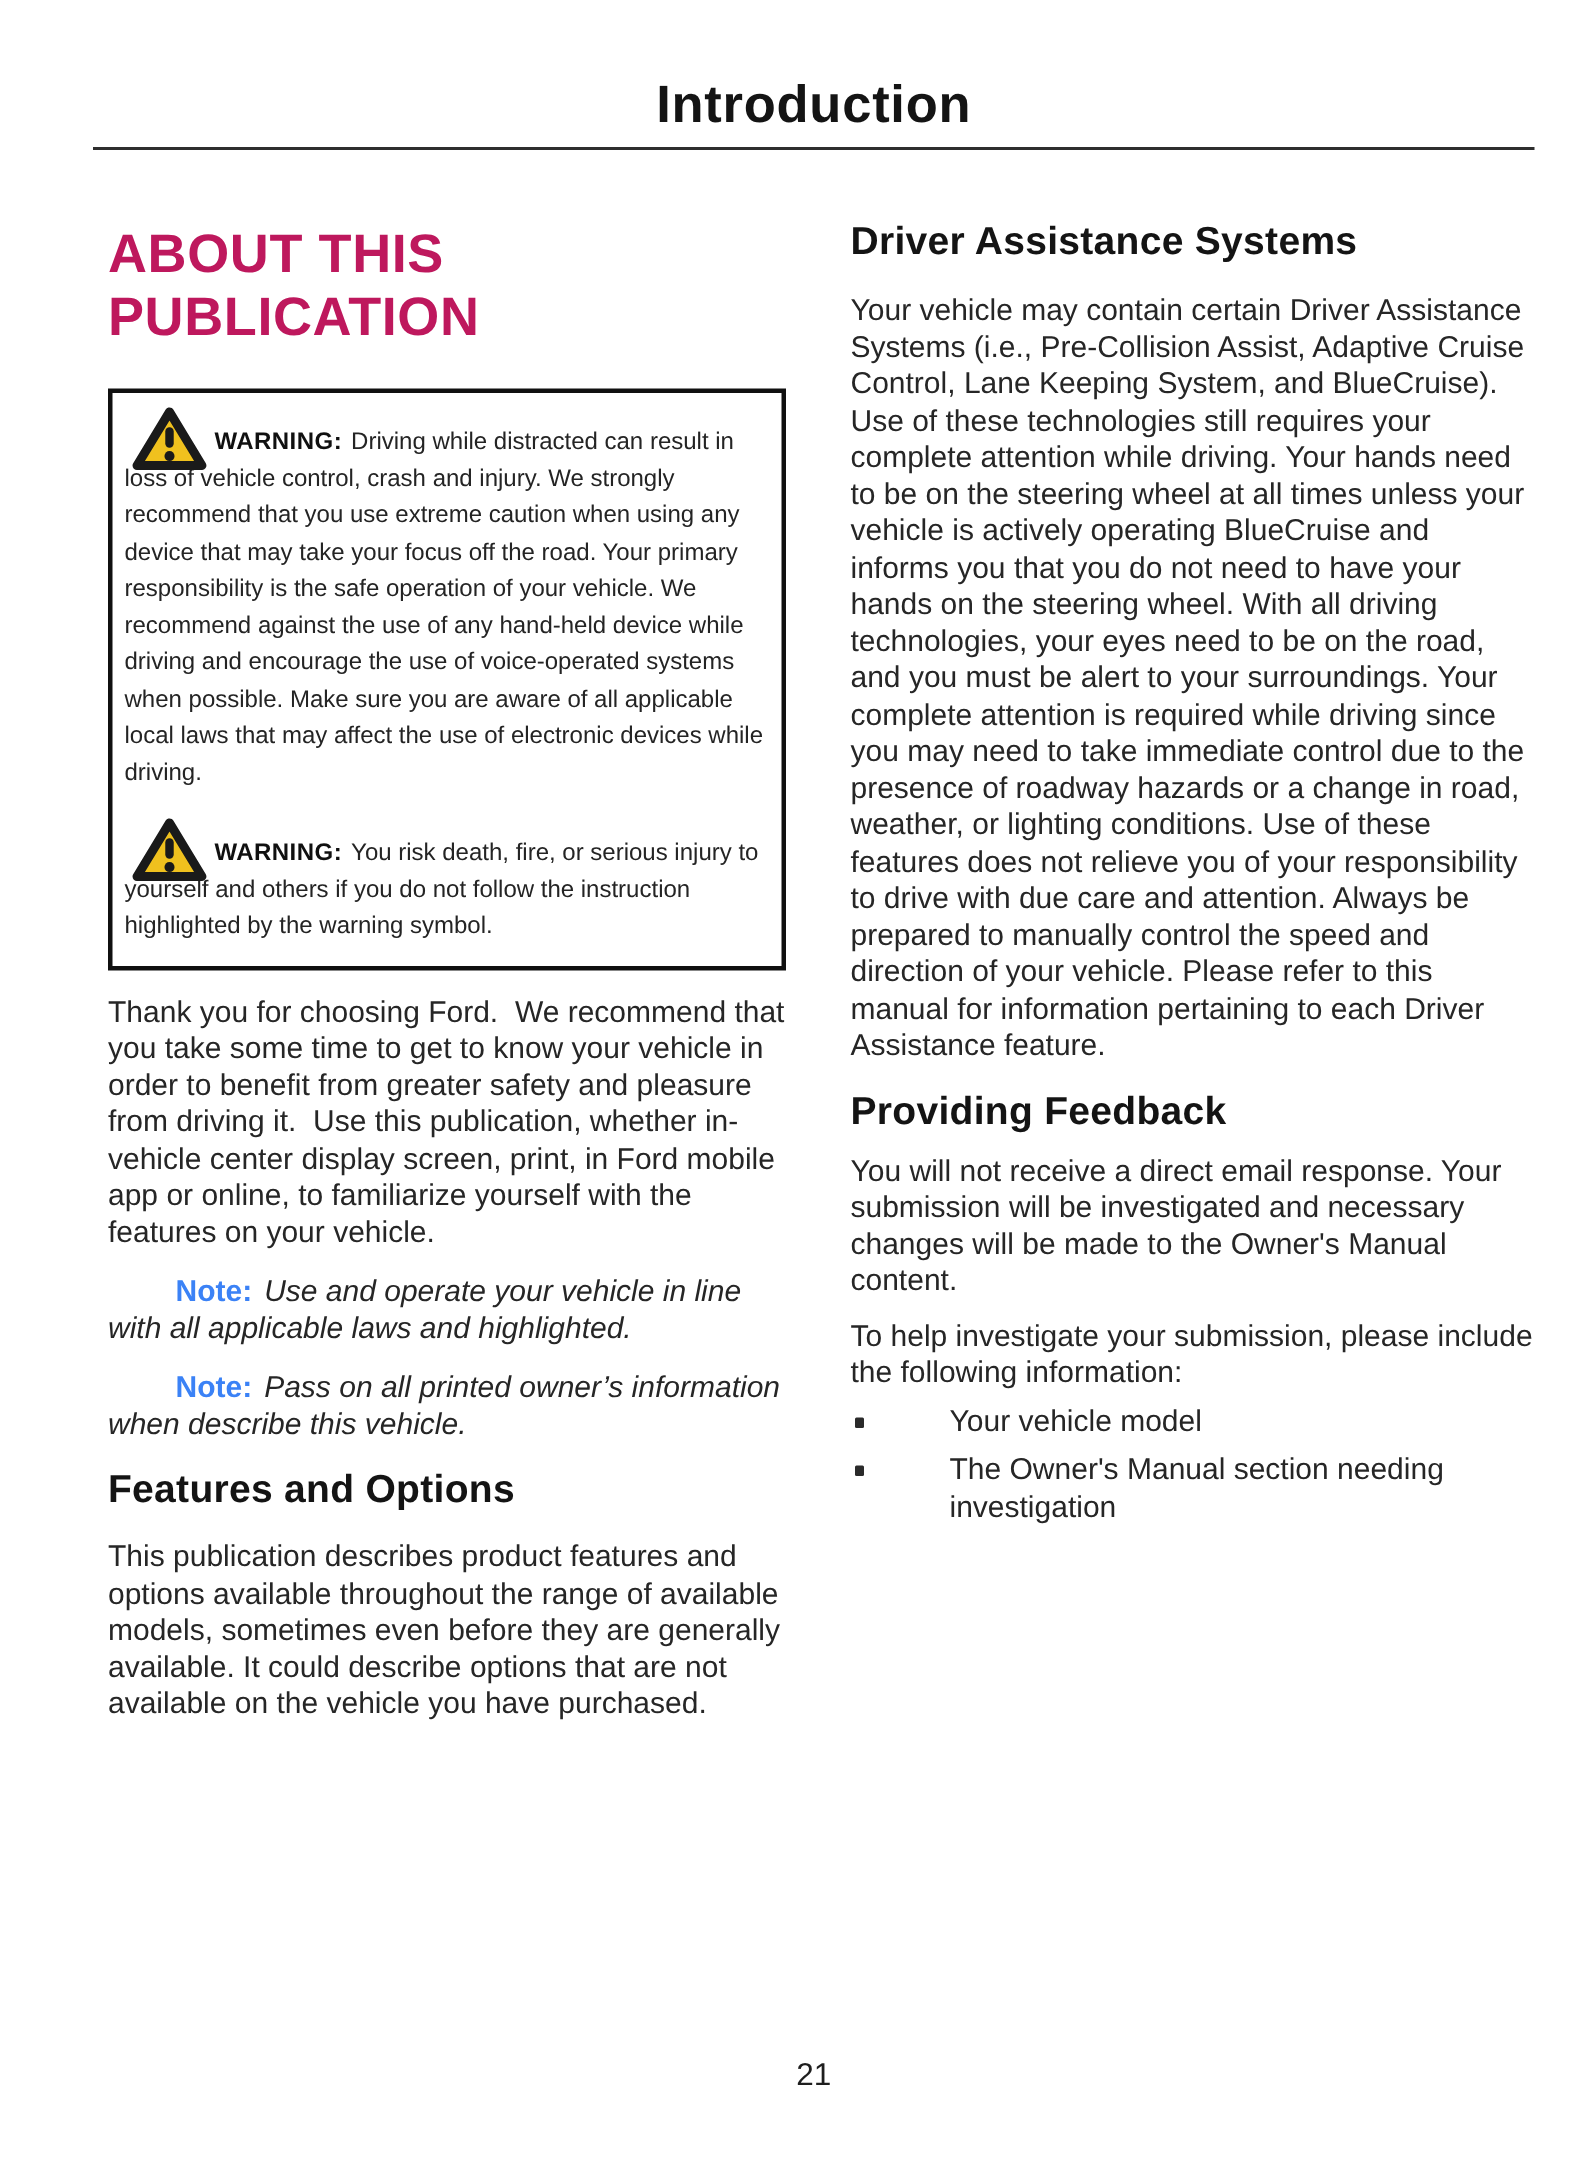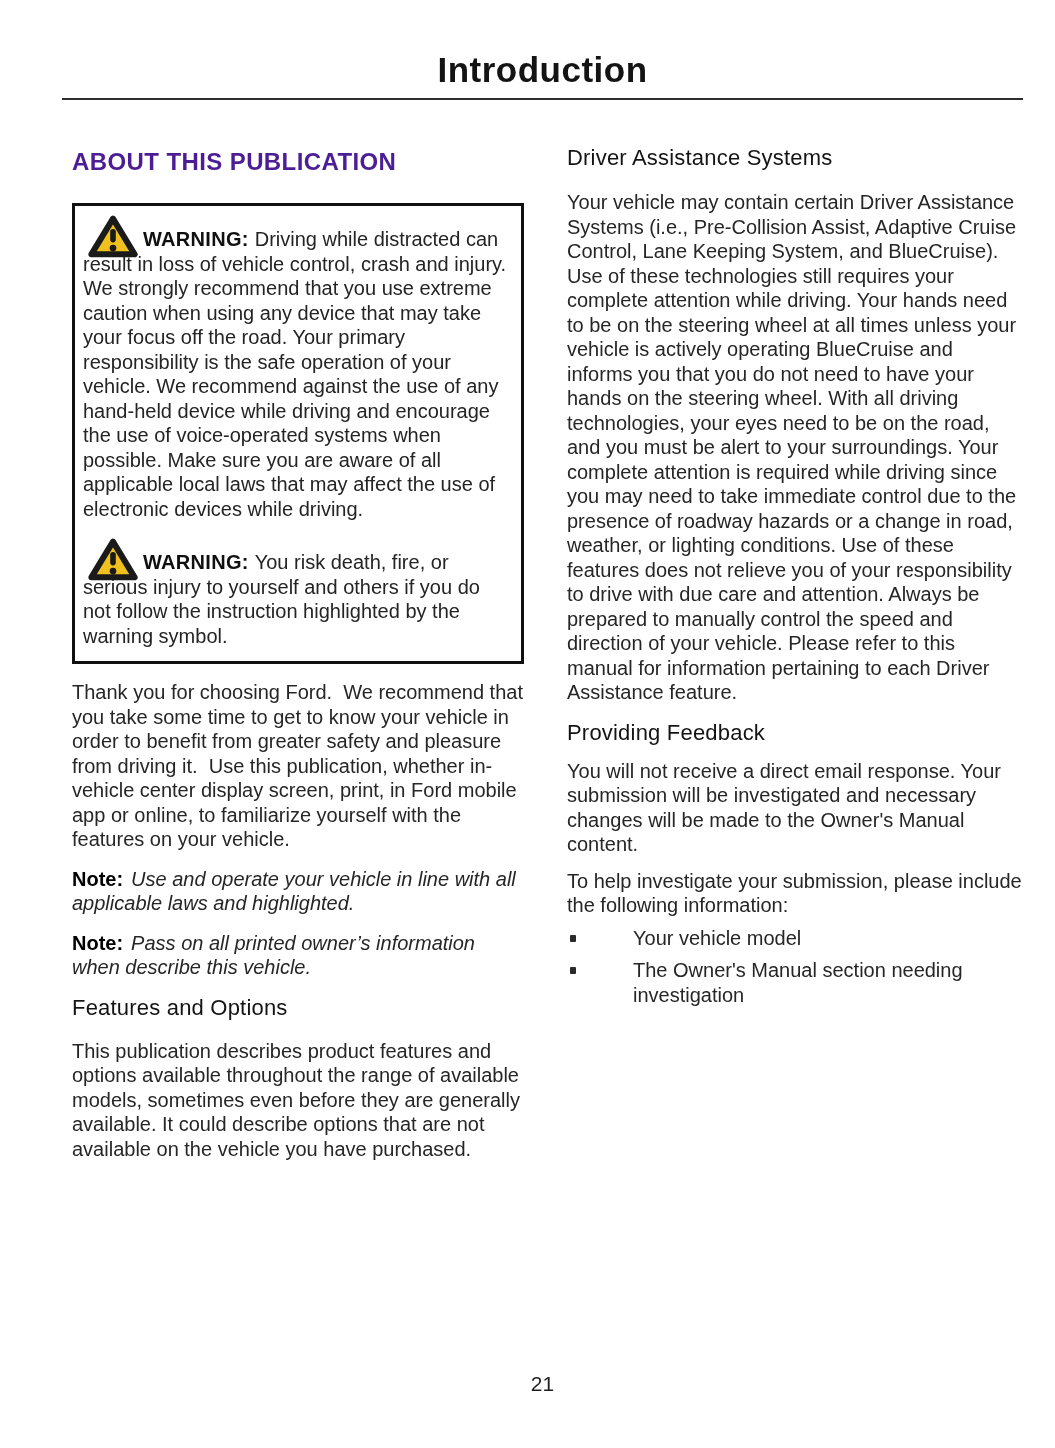--- a/index.html
+++ b/index.html
@@ -20,53 +20,53 @@
   .title-rule {
     position:absolute; top:98px; left:62px; width:961px; height:2px;
     background:#2e2e2e;
   }
   .col { position:absolute; top:145px; }
   .col-left  { left:72px;  width:452px; }
   .col-right { left:567px; width:455px; }
 
   .h-caps {
     margin:3px 0 0 0;
-    font-size:24px; font-weight:700; letter-spacing:0.4px;
-    color:#4c1d95;
+    font-size:36px; font-weight:700; letter-spacing:0.4px;
+    color:#be185d;
   }
   .h-sub {
     margin:0;
-    font-size:22px; font-weight:400; letter-spacing:0.2px;
+    font-size:26px; font-weight:700; letter-spacing:0.2px;
     color:#141414;
   }
   .mt-feat { margin-top:15px; }
   .mt-feed { margin-top:15px; }
 
   .warnbox {
     margin-top:27px;
     border:3px solid #101010;
     padding:21px 8px 13px 8px;
   }
   .warning { position:relative; }
   .warning + .warning { margin-top:29px; }
   .warn-icon {
     position:absolute; left:4px; top:-13px;
     width:52px; height:46px;
   }
   .warn-p {
-    margin:0; font-size:20px; line-height:24.5px;
+    margin:0; font-size:16px; line-height:24.5px;
     text-indent:60px; color:#242424;
   }
   .warn-p b { margin-right:6px; letter-spacing:0.3px; color:#101010; }
 
   .body-p { margin:0; font-size:20px; line-height:24.5px; color:#262626; }
   .pre { white-space:pre-wrap; }
   .p-thanks { margin-top:16px; }
   .note { margin:15px 0 0 0; font-size:20px; line-height:24.5px; }
-  .note b { margin-right:8px; color:#000000; }
+  .note b { margin-right:8px; color:#3b82f6;margin-left:45px; }
   .note i { font-style:italic; }
   .p-das { margin-top:19px; }
   .p-fb1 { margin-top:20px; }
   .p-fb2 { margin-top:13px; }
   .p-fb3 { margin-top:12px; }
   .p-feat { margin-top:18px; }
 
   .bullets { margin-top:7px; }
   .bullet { display:flex; margin-top:8px; font-size:20px; line-height:24.5px;gap:25px; }
   .bullet .dot { flex:0 0 41px; position:relative; }

